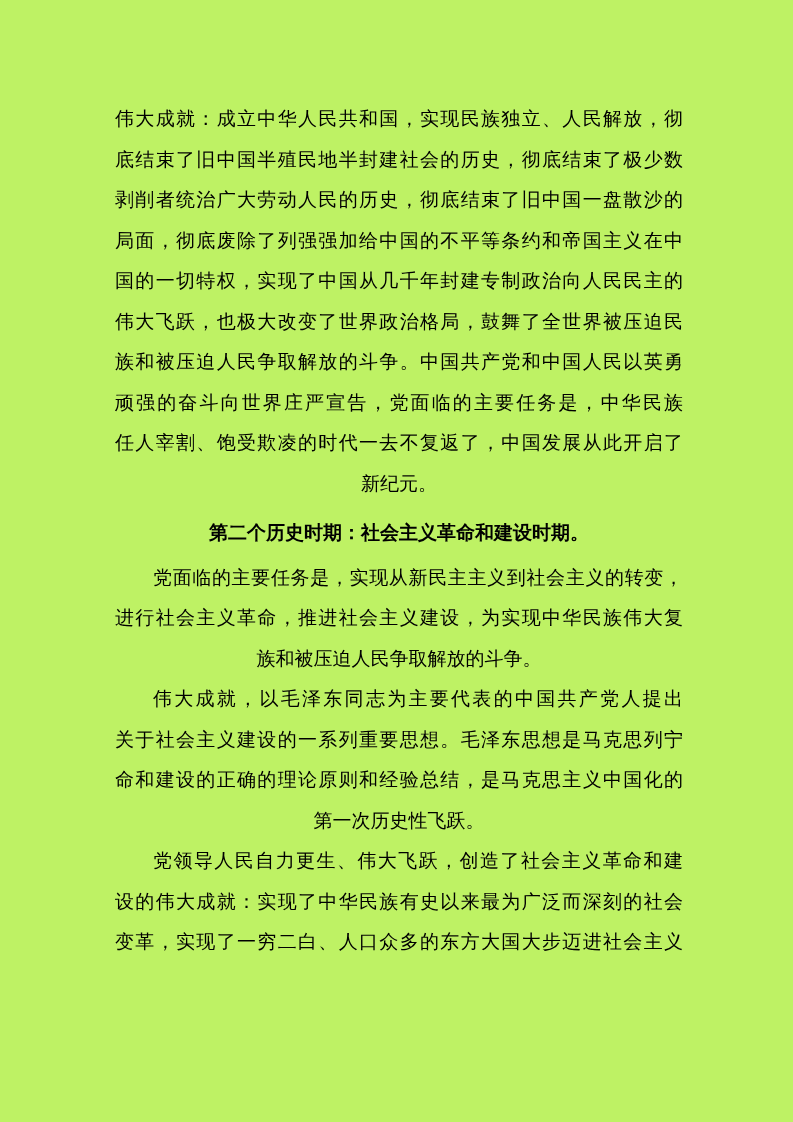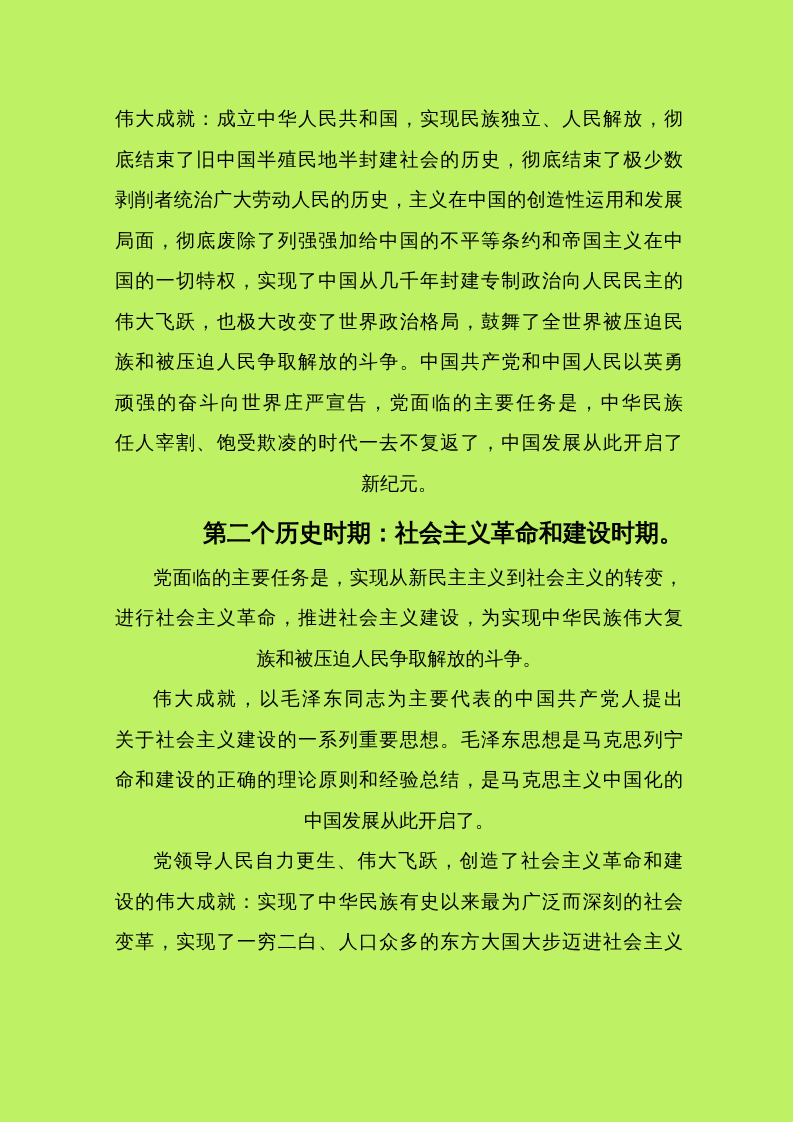--- a/index.html
+++ b/index.html
@@ -39,38 +39,38 @@
   
   .line.end {
     text-align: center;
   }
   
   .line.indent {
     text-indent: 2em;
   }
   .heading {
     margin: 9px 0 4px 0;
-    font-size: 24px;
+    font-size: 19px;
     line-height: 40.5px;
     height: 40.5px;
     font-weight: bold;
-    text-align: right;
+    text-align: center;
     color: #000000;
   }
 </style>
 </head>
 <body>
 
 <div class="page">
   <div class="content">
 
     <div>
       <div class="line j">伟大成就：成立中华人民共和国，实现民族独立、人民解放，彻</div>
       <div class="line j">底结束了旧中国半殖民地半封建社会的历史，彻底结束了极少数</div>
-      <div class="line j">剥削者统治广大劳动人民的历史，主义在中国的创造性运用和发展</div>
+      <div class="line j">剥削者统治广大劳动人民的历史，彻底结束了旧中国一盘散沙的</div>
       <div class="line j">局面，彻底废除了列强强加给中国的不平等条约和帝国主义在中</div>
       <div class="line j">国的一切特权，实现了中国从几千年封建专制政治向人民民主的</div>
       <div class="line j">伟大飞跃，也极大改变了世界政治格局，鼓舞了全世界被压迫民</div>
       <div class="line j">族和被压迫人民争取解放的斗争。中国共产党和中国人民以英勇</div>
       <div class="line j">顽强的奋斗向世界庄严宣告，党面临的主要任务是，中华民族</div>
       <div class="line j">任人宰割、饱受欺凌的时代一去不复返了，中国发展从此开启了</div>
       <div class="line end">新纪元。</div>
     </div>
 
     <div class="heading">第二个历史时期：社会主义革命和建设时期。</div>
@@ -78,21 +78,21 @@
     <div>
       <div class="line j indent">党面临的主要任务是，实现从新民主主义到社会主义的转变，</div>
       <div class="line j">进行社会主义革命，推进社会主义建设，为实现中华民族伟大复</div>
       <div class="line end">族和被压迫人民争取解放的斗争。</div>
     </div>
 
     <div>
       <div class="line j indent">伟大成就，以毛泽东同志为主要代表的中国共产党人提出</div>
       <div class="line j">关于社会主义建设的一系列重要思想。毛泽东思想是马克思列宁</div>
       <div class="line j">命和建设的正确的理论原则和经验总结，是马克思主义中国化的</div>
-      <div class="line end">中国发展从此开启了。</div>
+      <div class="line end">第一次历史性飞跃。</div>
     </div>
 
     <div>
       <div class="line j indent">党领导人民自力更生、伟大飞跃，创造了社会主义革命和建</div>
       <div class="line j">设的伟大成就：实现了中华民族有史以来最为广泛而深刻的社会</div>
       <div class="line j">变革，实现了一穷二白、人口众多的东方大国大步迈进社会主义</div>
     </div>
 
   </div>
 </div>

